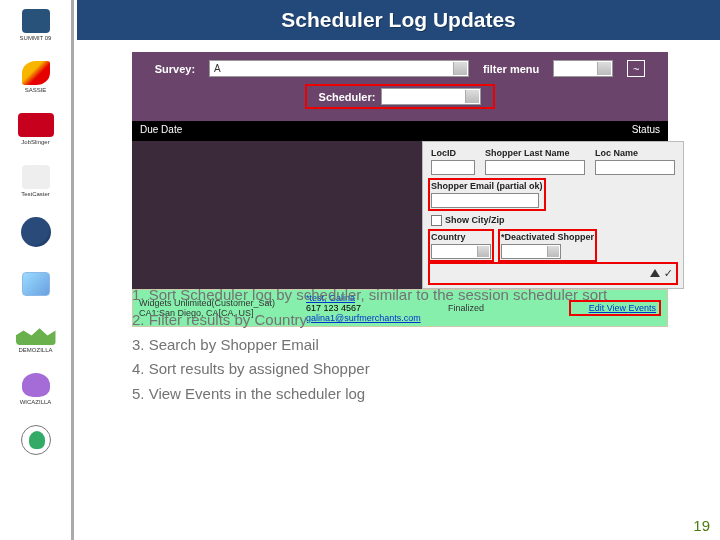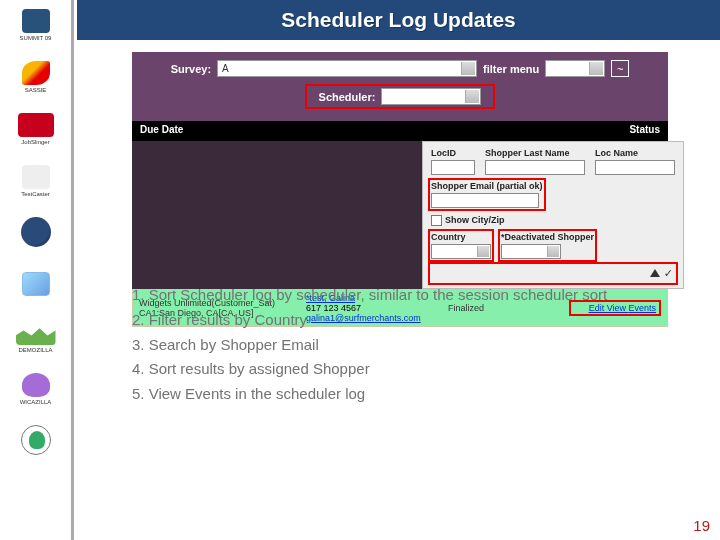--- a/index.html
+++ b/index.html
@@ -19,34 +19,34 @@
   .l6 .glyph { background: #6ab04c; clip-path: polygon(0 60%,20% 40%,40% 60%,60% 30%,80% 60%,100% 40%,100% 100%,0 100%); width: 40px; }
   .l7 .glyph { background: #a56bd6; border-radius: 50% 50% 40% 40%; }
   .l8 .glyph { background: #fff; border: 1px solid #777; border-radius: 50%; width: 30px; height: 30px; position: relative; }
   .l8 .glyph::after { content: ""; position: absolute; left: 7px; top: 5px; width: 16px; height: 18px; background: #3a6; border-radius: 50% 50% 40% 40%; }
 
   .title-bar { position: absolute; left: 77px; top: 0; right: 0; height: 40px; background: #22497a; color: #fff; display: flex; align-items: center; justify-content: center; }
   .title-bar h1 { font-size: 21px; font-weight: bold; text-shadow: 1px 1px 0 rgba(0,0,0,.3); }
 
   .screenshot { position: absolute; left: 132px; top: 52px; width: 536px; }
   .survey-bar { background: #6a446a; padding: 8px 10px 12px; }
-  .survey-row1 { display: flex; align-items: center; gap: 6px; justify-content: center; }
+  .survey-row1 { display: flex; align-items: center; gap: 14px; justify-content: center; }
   .lbl { color: #fff; font-size: 11px; font-weight: bold; }
   .sel { height: 17px; border: 1px solid #999; background: #fff; display: flex; align-items: center; padding: 0 4px; font-size: 10px; color: #333; position: relative; }
   .sel::after { content: ""; position: absolute; right: 1px; top: 1px; width: 13px; bottom: 1px; background: linear-gradient(#ddd,#bbb); border-left: 1px solid #aaa; }
   .sel.survey-a { width: 260px; }
   .sel.filter-menu { width: 60px; }
   .btn-apply { width: 18px; height: 17px; background: #6a446a; border: 1px solid #fff; color: #fff; font-size: 11px; display: flex; align-items: center; justify-content: center; }
 
   .survey-row2 { display: flex; align-items: center; justify-content: center; gap: 6px; margin-top: 7px; }
   .sched-hi { border: 2px solid #e00; padding: 2px 12px; display: flex; align-items: center; gap: 6px; }
   .sel.scheduler { width: 100px; }
 
   .header-row { background: #000; display: flex; height: 20px; }
-  .header-row .hc { color: #fff; font-size: 10px; font-weight: bold; padding: 3px 8px; }
+  .header-row .hc { color: #fff; font-size: 10px; font-weight: normal; padding: 3px 8px; }
   .hc1 { flex: 0 0 120px; }
   .hc2 { flex: 0 0 150px; }
   .hc3 { flex: 1; text-align: right; padding-right: 40px; }
 
   .filter-panel { display: flex; }
   .filter-left { flex: 0 0 290px; background: #3a2a3a; }
   .filter-right { flex: 1; background: #eee; padding: 6px 8px; font-size: 10px; border: 1px solid #bbb; }
   .fr-row { display: flex; gap: 10px; margin-bottom: 6px; align-items: flex-start; }
   .fr-group { display: flex; flex-direction: column; gap: 2px; }
   .fr-lbl { font-weight: bold; font-size: 9px; color: #222; }
@@ -69,21 +69,21 @@
   .rr-mid { flex: 0 0 130px; }
   .rr-mid a { color: #0033cc; text-decoration: underline; display: block; }
   .rr-fin { flex: 0 0 60px; color: #333; }
   .rr-right { flex: 1; text-align: right; }
   .rr-right a { color: #0033cc; text-decoration: underline; margin-left: 15px; }
   .hi-red-pad { border: 2px solid #e00; padding: 1px 3px; display:inline-block; }
 
   .bullets { position: absolute; left: 132px; top: 280px; width: 540px; font-size: 15px; color: #737373; line-height: 1.25; }
   .bullets p { margin: 6px 0; }
 
-  .page-num { position: absolute; right: 10px; bottom: 6px; color: #b91c1c; font-size: 15px; }
+  .page-num { position: absolute; right: 10px; bottom: 6px; color: #4d7c0f; font-size: 15px; }
 </style>
 </head>
 <body>
 
 <div class="sidebar">
   <div class="sidebar-logo l0">
       <div class="glyph"></div>
       <div class="cap">SUMMIT 09</div>
     </div>
   <div class="sidebar-logo l1">

